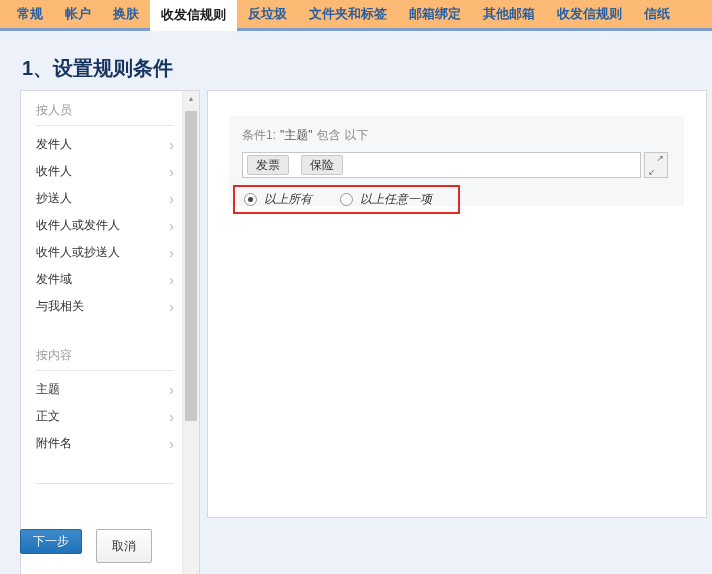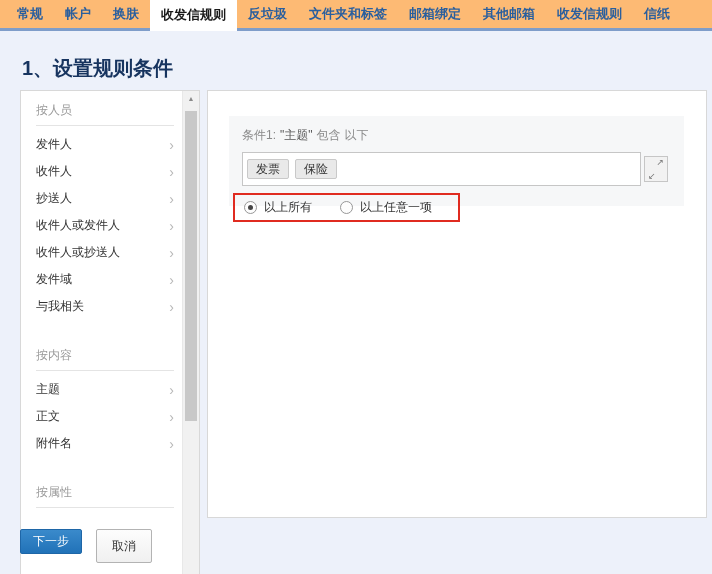--- a/index.html
+++ b/index.html
@@ -64,37 +64,37 @@
   }
   .condition-card {
     position:absolute; left:21px; top:25px; width:455px; height:90px;
     background:#f6f7f8; box-sizing:border-box; padding:11px 16px 0 13px;
   }
   .cond-line { font-size:12px; color:#8a8a8a; }
   .cond-line span { margin-right:4px; }
   .cond-line .field { color:#555; }
   .input-row { margin-top:8px; display:flex; align-items:center; }
   .tag-input {
-    flex:1; height:34px; background:#fff; border:1px solid #c6c6c6;
-    display:flex; align-items:center; padding:0 4px; gap:6px; box-sizing:border-box; cursor:text;
+    flex:1; height:26px; background:#fff; border:1px solid #c6c6c6;
+    display:flex; align-items:center; padding:0 4px; gap:12px; box-sizing:border-box; cursor:text;
   }
   .chip {
     background:#e9e9e9; border:1px solid #c9c9c9; border-radius:2px;
     font-size:12px; color:#333; padding:1px 8px; line-height:16px; white-space:nowrap;
   }
   .expand-btn {
     width:24px; height:26px; margin-left:3px; background:#f2f2f2; border:1px solid #c6c6c6;
     box-sizing:border-box; position:relative; cursor:pointer; flex:none;
   }
   .expand-btn .ar1 { position:absolute; top:0px; right:3px; font-size:9px; color:#777; }
   .expand-btn .ar2 { position:absolute; bottom:0px; left:3px; font-size:9px; color:#777; }
   
   .radio-row-box {
     margin-top:7px; margin-left:-9px; display:inline-flex; align-items:flex-end;
-    border:2px solid #e02b20; padding:4px 26px 4px 9px; gap:28px;
+    border:2px solid #e02b20; padding:4px 26px 4px 9px; gap:28px;font-style:italic;
   }
   .radio-opt { display:flex; align-items:center; gap:7px; font-size:12px; color:#333; cursor:pointer; }
   .radio {
     width:13px; height:13px; border-radius:50%; border:1px solid #979797;
     background:#fdfdfd; box-sizing:border-box; position:relative; flex:none;
   }
   .radio.selected::after {
     content:""; position:absolute; left:3px; top:3px; width:5px; height:5px;
     border-radius:50%; background:#454545;
   }
@@ -176,21 +176,20 @@
         <span>正文</span>
         <span class="chev">›</span>
       </div>
       <div class="side-item">
         <span>附件名</span>
         <span class="chev">›</span>
       </div>
     </div>
 
     <div class="group">
-      <div class="group-header">按属性</div>
       <div class="divider"></div>
       <div class="side-item">
         
         
       </div>
     </div>
   </div>
 
   <div class="scrollbar">
     <div class="scroll-btn up">▲</div>

